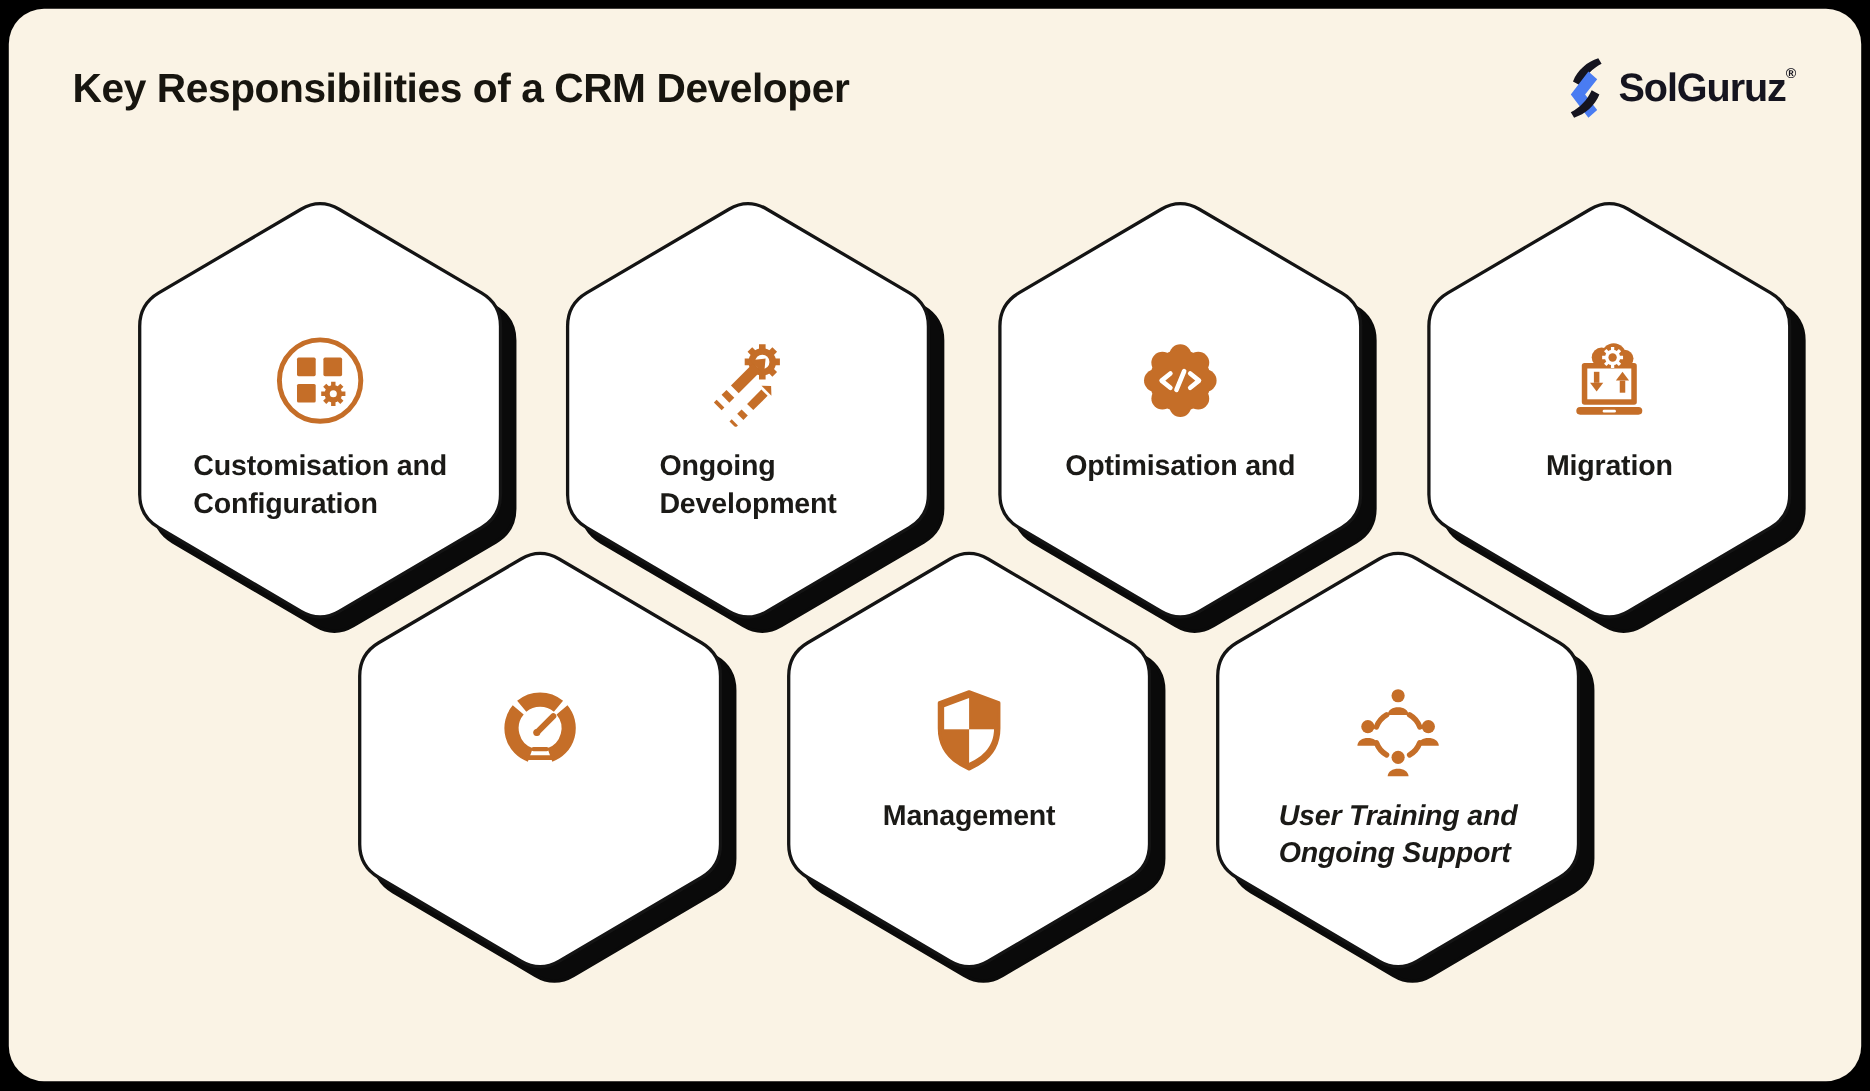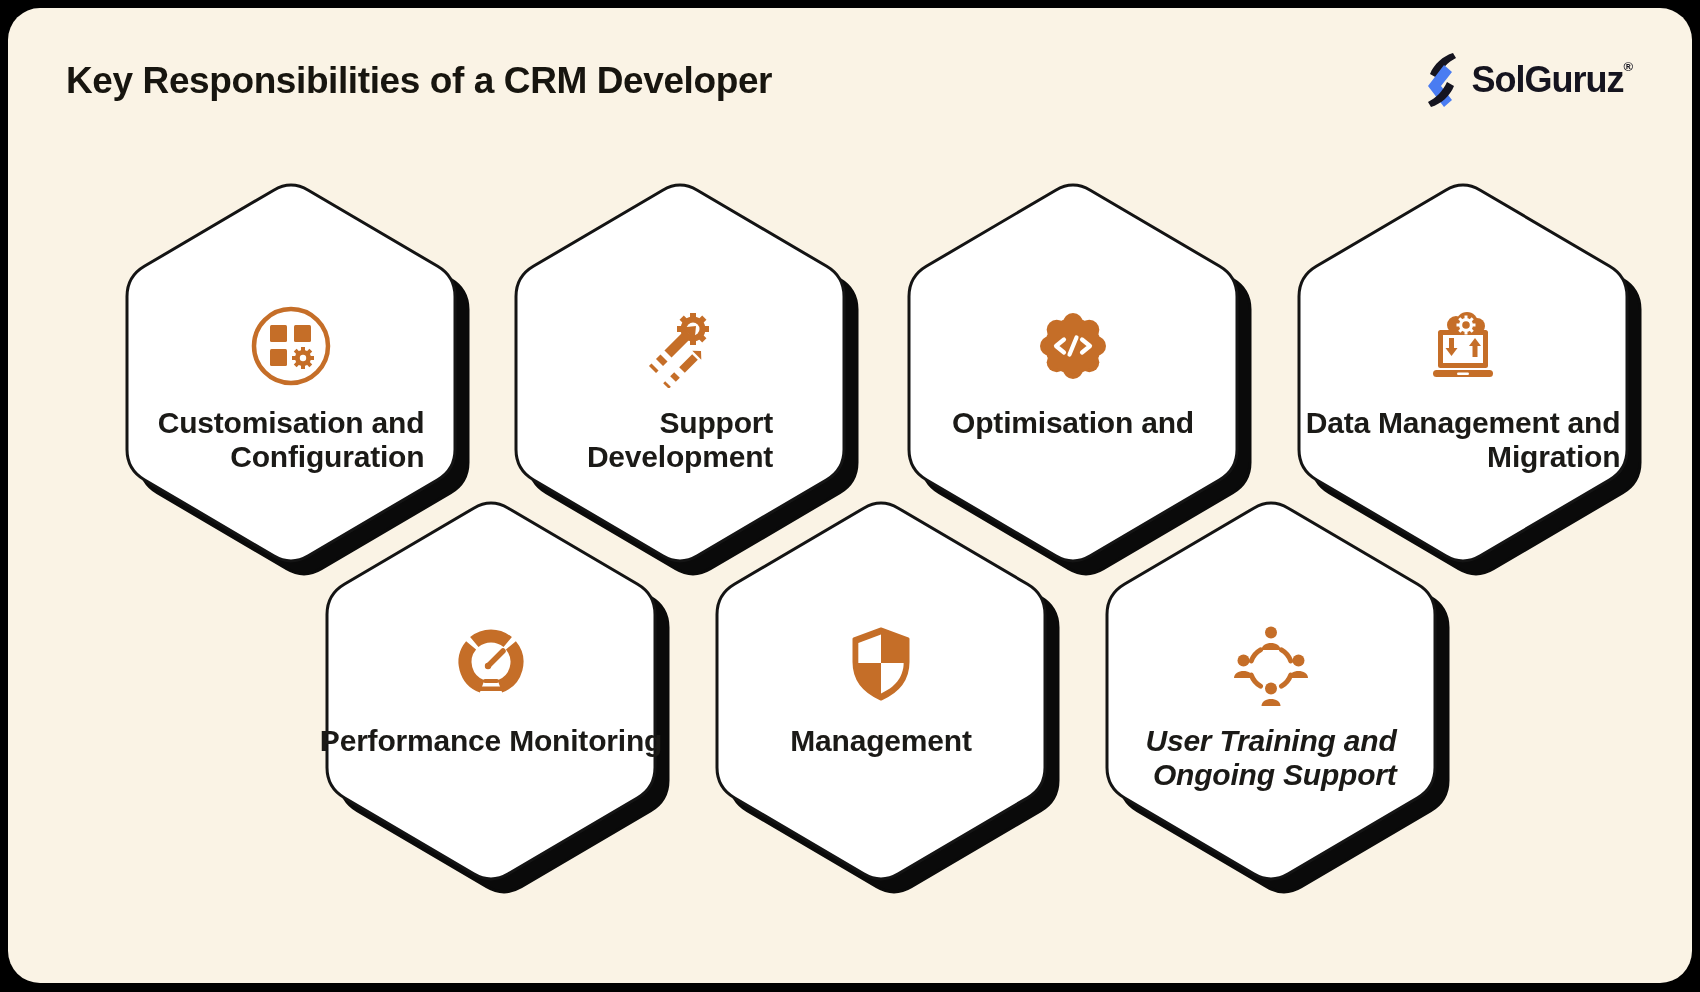--- a/index.html
+++ b/index.html
@@ -18,21 +18,21 @@
   .logo{position:absolute;top:44px;right:60px;display:flex;align-items:center;gap:7px;}
   .logo-mark{width:44px;height:56px;flex:0 0 auto;}
   .logo-text{font-size:36px;font-weight:800;letter-spacing:-1px;color:var(--logo-ink);line-height:56px;}
   .logo-reg{font-size:13px;font-weight:700;color:var(--logo-ink);line-height:30px;vertical-align:top;}
   .hex{position:absolute;width:352px;height:406px;}
   .hex svg.hex-bg{position:absolute;left:0;top:0;width:352px;height:406px;}
   .hex-shadow{fill:var(--shadow);stroke:var(--shadow);stroke-width:3;}
   .hex-face{fill:#ffffff;stroke:#141414;stroke-width:3;}
   .hex-content{position:absolute;left:0;top:0;width:336px;height:390px;display:flex;flex-direction:column;align-items:center;padding-top:126px;}
   .hex-icon{width:84px;height:84px;}
-  .hex-label{margin-top:18px;text-align:right;font-size:30px;font-weight:700;line-height:34px;letter-spacing:-0.2px;color:#1b1a17;white-space:nowrap;}
+  .hex-label{margin-top:18px;text-align:left;font-size:26px;font-weight:700;line-height:34px;letter-spacing:-0.2px;color:#1b1a17;white-space:nowrap;}
   .hex-label span{display:block;}
   
   .hex1{left:115px;top:170px;z-index:14;}
   .hex2{left:504px;top:170px;z-index:13;}
   .hex3{left:897px;top:170px;z-index:12;}
   .hex4{left:1287px;top:170px;z-index:11;}
   .hex5{left:315px;top:488px;z-index:3;}
   .hex6{left:705px;top:488px;z-index:2;}
   .hex7{left:1095px;top:488px;z-index:1;font-style:italic;}
   .o-fill{fill:var(--orange);}
@@ -108,21 +108,21 @@
           <line x1="30" y1="50" x2="50" y2="30" class="o-stroke" stroke-width="10"></line>
           <polygon points="58,22 56.6,36.2 43.8,23.4" class="o-fill"></polygon>
           <line x1="26" y1="54" x2="21.5" y2="58.5" class="o-stroke" stroke-width="10"></line>
           <line x1="17" y1="63" x2="14.5" y2="65.5" class="o-stroke" stroke-width="10"></line>
           <line x1="44" y1="66" x2="57" y2="53" class="o-stroke" stroke-width="8"></line>
           <polygon points="63,47 63.3,55.7 54.3,46.7" class="o-fill"></polygon>
           <line x1="39" y1="71" x2="35" y2="75" class="o-stroke" stroke-width="8"></line>
           <line x1="30" y1="80" x2="28" y2="82" class="o-stroke" stroke-width="8"></line>
         </svg>
         <div class="hex-label">
-          <span>Support</span>
+          <span>Ongoing</span>
             <span>Development</span>
         </div>
       </div>
     </div>
 
     <div class="hex hex3">
       <svg class="hex-bg" viewBox="0 0 352 406">
         <path class="hex-shadow" transform="translate(13,13)" d="M150.7,12.2 Q168,2 185.3,12.2 L314.7,88.3 Q332,98.5 332,118.5 L332,271.5 Q332,291.5 314.7,301.7 L185.3,377.8 Q168,388 150.7,377.8 L21.3,301.7 Q4,291.5 4,271.5 L4,118.5 Q4,98.5 21.3,88.3 Z"></path>
         <path class="hex-face" d="M150.7,12.2 Q168,2 185.3,12.2 L314.7,88.3 Q332,98.5 332,118.5 L332,271.5 Q332,291.5 314.7,301.7 L185.3,377.8 Q168,388 150.7,377.8 L21.3,301.7 Q4,291.5 4,271.5 L4,118.5 Q4,98.5 21.3,88.3 Z"></path>
       </svg>
@@ -181,21 +181,20 @@
               <line x1="41.1" y1="17.1" x2="38.3" y2="14.3"></line>
             <line x1="45" y1="15.5" x2="45" y2="11.5"></line>
               <line x1="48.9" y1="17.1" x2="51.7" y2="14.3"></line>
           </g>
           <circle cx="45" cy="21" r="7" fill="#fff"></circle>
           <circle cx="45" cy="21" r="3.8" class="o-fill"></circle>
           <rect x="12" y="66" width="60" height="7" rx="3.5" class="o-fill"></rect>
           <rect x="36" y="68.5" width="12" height="2.5" rx="1.2" fill="#fff"></rect>
         </svg>
         <div class="hex-label">
-          <span>Data Management and</span>
             <span>Migration</span>
         </div>
       </div>
     </div>
 
     <div class="hex hex5">
       <svg class="hex-bg" viewBox="0 0 352 406">
         <path class="hex-shadow" transform="translate(13,13)" d="M150.7,12.2 Q168,2 185.3,12.2 L314.7,88.3 Q332,98.5 332,118.5 L332,271.5 Q332,291.5 314.7,301.7 L185.3,377.8 Q168,388 150.7,377.8 L21.3,301.7 Q4,291.5 4,271.5 L4,118.5 Q4,98.5 21.3,88.3 Z"></path>
         <path class="hex-face" d="M150.7,12.2 Q168,2 185.3,12.2 L314.7,88.3 Q332,98.5 332,118.5 L332,271.5 Q332,291.5 314.7,301.7 L185.3,377.8 Q168,388 150.7,377.8 L21.3,301.7 Q4,291.5 4,271.5 L4,118.5 Q4,98.5 21.3,88.3 Z"></path>
       </svg>
@@ -205,21 +204,20 @@
             <path d="M58.7,20.1 A26,26 0 0 0 25.3,20.1"></path>
             <path d="M22.1,23.3 A26,26 0 0 0 33.1,64.4"></path>
             <path d="M50.9,64.4 A26,26 0 0 0 61.9,23.3"></path>
           </g>
           <line x1="39" y1="44" x2="54" y2="29" class="o-stroke" stroke-width="5.5" stroke-linecap="round"></line>
           <circle cx="39" cy="44" r="3.2" class="o-fill"></circle>
           <rect x="34" y="57" width="16" height="4" rx="2" class="o-fill"></rect>
           <rect x="29" y="64.5" width="26" height="4.5" rx="2.25" class="o-fill"></rect>
         </svg>
         <div class="hex-label">
-          <span>Performance Monitoring</span>
         </div>
       </div>
     </div>
 
     <div class="hex hex6">
       <svg class="hex-bg" viewBox="0 0 352 406">
         <path class="hex-shadow" transform="translate(13,13)" d="M150.7,12.2 Q168,2 185.3,12.2 L314.7,88.3 Q332,98.5 332,118.5 L332,271.5 Q332,291.5 314.7,301.7 L185.3,377.8 Q168,388 150.7,377.8 L21.3,301.7 Q4,291.5 4,271.5 L4,118.5 Q4,98.5 21.3,88.3 Z"></path>
         <path class="hex-face" d="M150.7,12.2 Q168,2 185.3,12.2 L314.7,88.3 Q332,98.5 332,118.5 L332,271.5 Q332,291.5 314.7,301.7 L185.3,377.8 Q168,388 150.7,377.8 L21.3,301.7 Q4,291.5 4,271.5 L4,118.5 Q4,98.5 21.3,88.3 Z"></path>
       </svg>
       <div class="hex-content">

